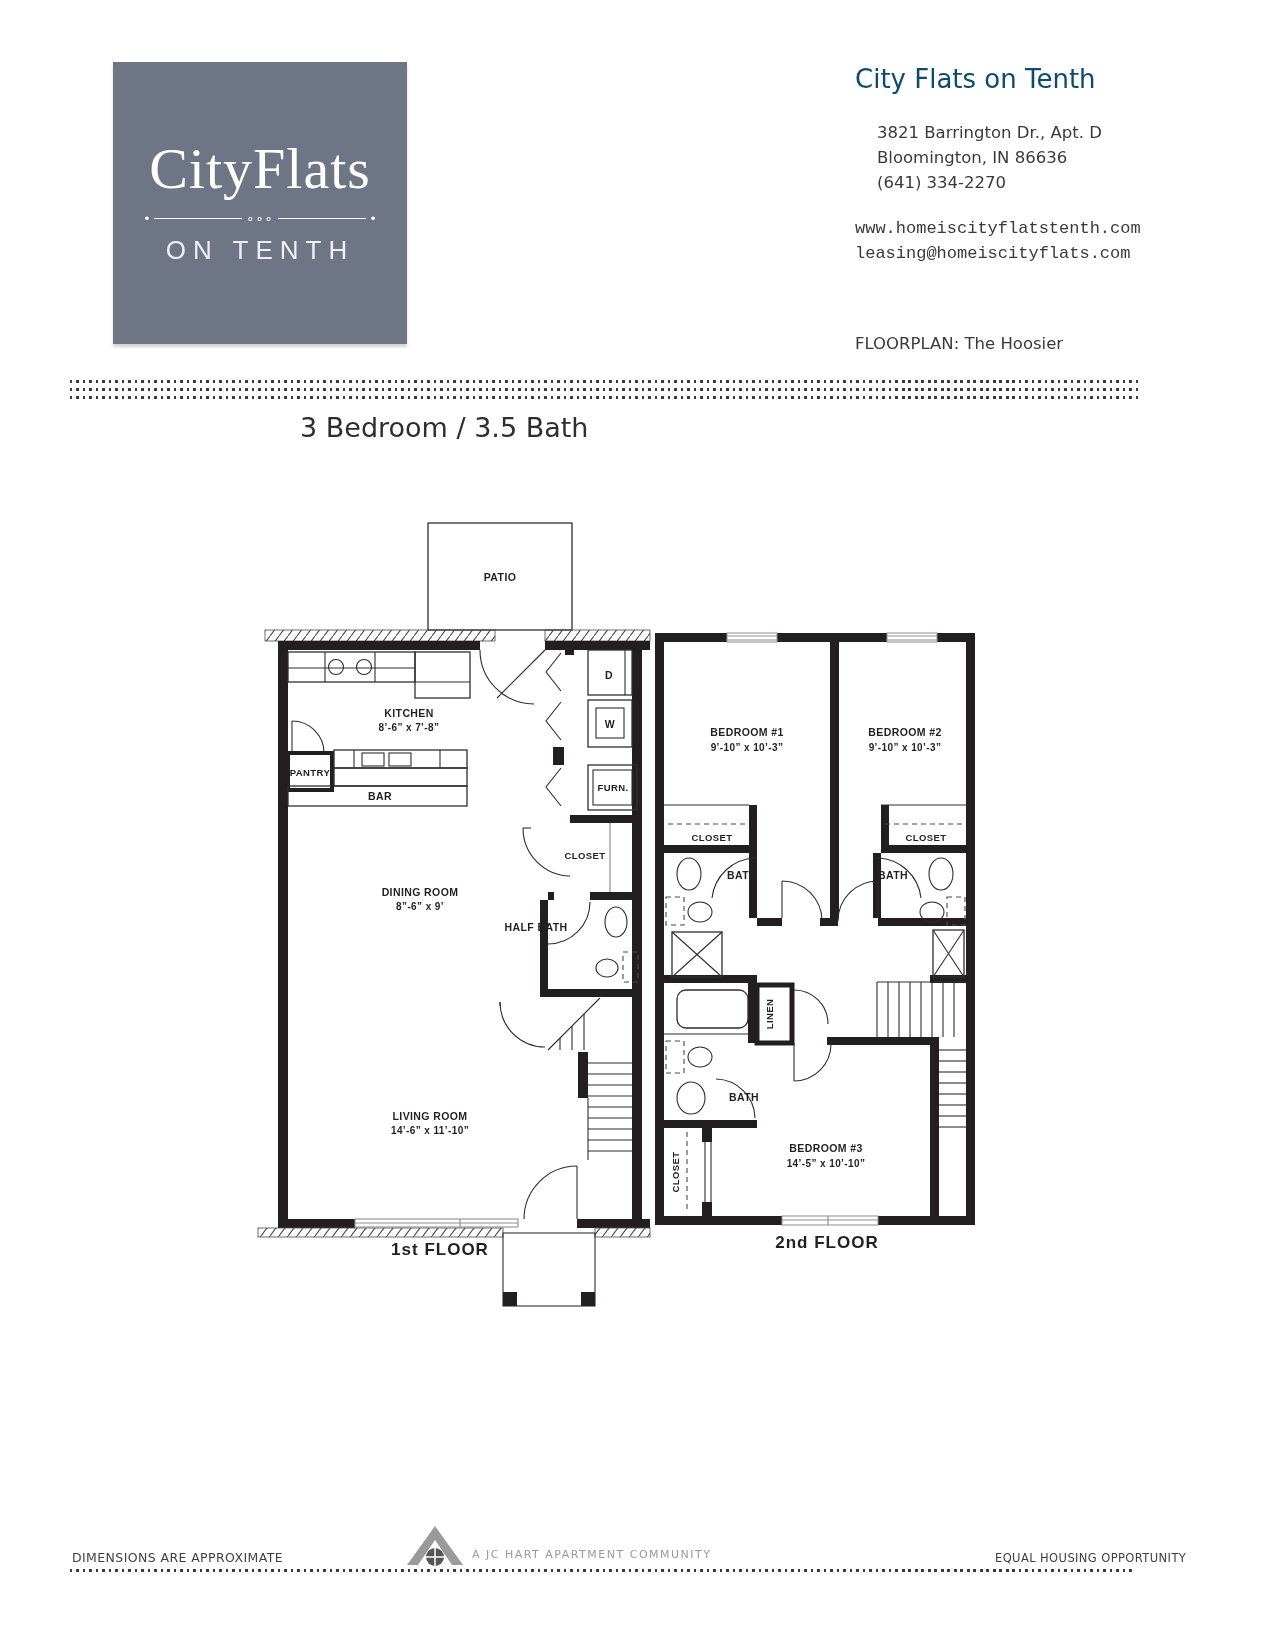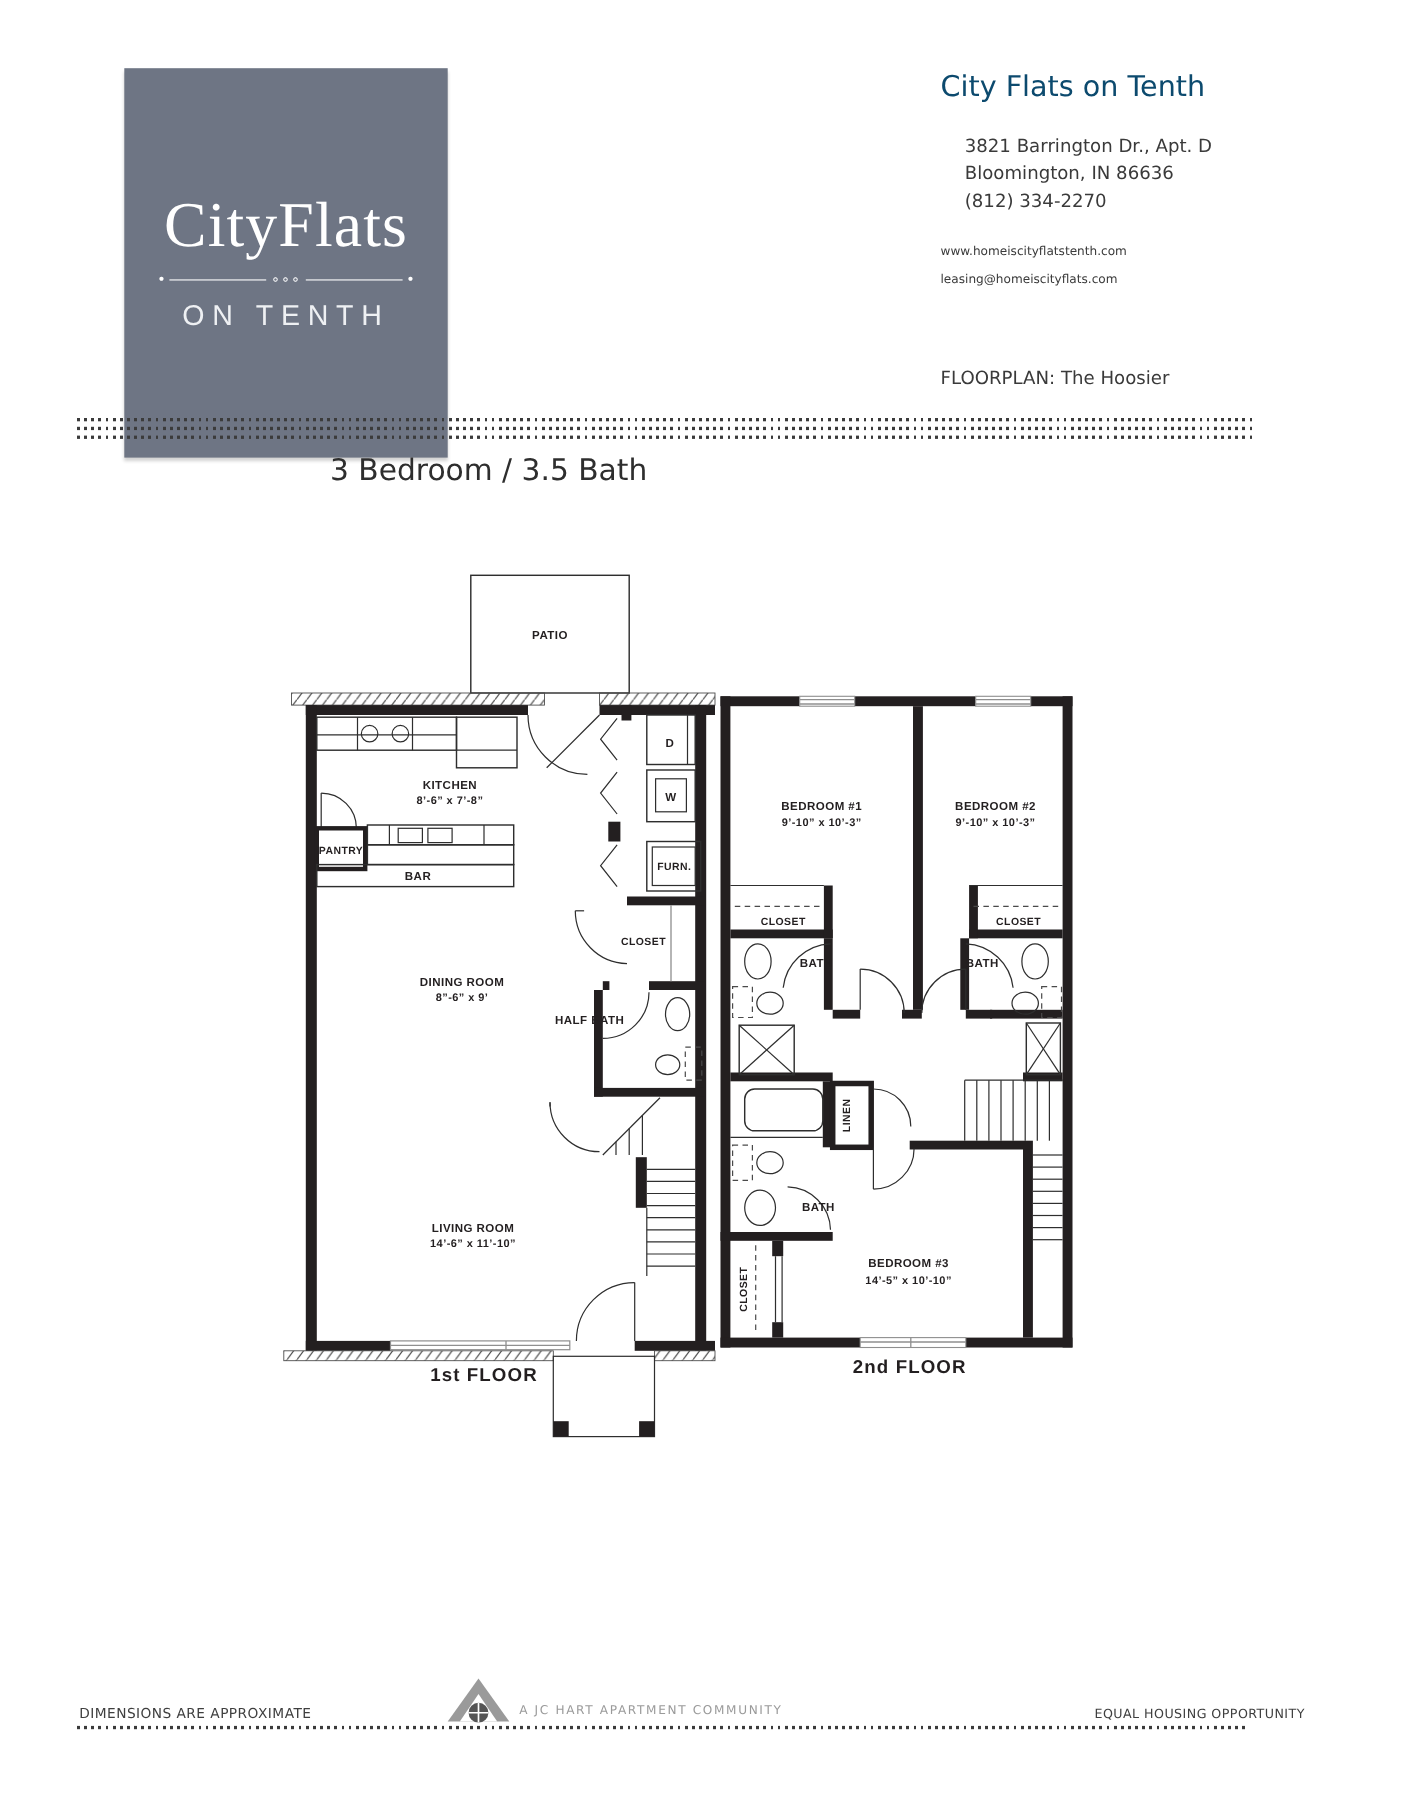--- a/index.html
+++ b/index.html
@@ -1,31 +1,31 @@
 <!DOCTYPE html>
 <html><head>
 <meta charset="utf-8">
 <style>
   html,body{margin:0;padding:0;background:#ffffff;}
   body{width:1275px;height:1650px;position:relative;font-family:"DejaVu Sans","Liberation Sans",sans-serif;color:#3a3a3a;}
   .abs{position:absolute;}
   
-  .logo{left:113px;top:62px;width:294px;height:354px;background:#6e7584;color:#ffffff;
+  .logo{left:113px;top:62px;width:294px;height:282px;background:#6e7584;color:#ffffff;
         display:flex;flex-direction:column;align-items:center;justify-content:center;
         box-shadow:0 3px 3px rgba(0,0,0,.18);}
   .logo-name{font-family:"Liberation Serif","DejaVu Serif",serif;font-size:58px;letter-spacing:1px;line-height:1;}
   .logo-divider{display:flex;align-items:center;width:240px;margin:14px 0 10px 0;color:#fff;}
   .logo-divider .bar{flex:1;height:1.5px;background:#fff;}
   .logo-divider .enddot{font-size:13px;line-height:1;padding:0 3px;}
   .logo-divider .mid{font-size:13px;letter-spacing:1px;line-height:1;padding:0 4px;}
   .logo-sub{font-size:26px;letter-spacing:7px;color:#eef0f3;font-family:"Liberation Sans",sans-serif;}
   
   .brand-title{left:855px;top:64px;font-size:26px;color:#0c4a6e;}
   .addr{left:877px;top:120px;font-size:16.5px;line-height:25px;}
-  .web{left:855px;top:216px;font-size:11px;line-height:25px;}
+  .web{left:855px;top:216px;font-size:17px;line-height:25px;font-family:Liberation Mono, monospace;}
   .fp-label{left:855px;top:334px;font-size:16.5px;}
   
   .dotrow{height:2.5px;background-image:repeating-linear-gradient(to right,#3b3b3b 0 2.5px,transparent 2.5px 6.5px);}
   
   .plan-heading{left:300px;top:412px;width:675px;font-size:27px;color:#2e2e2e;}
   
   .foot-left{left:72px;top:1550px;font-size:12.5px;color:#3f3f3f;letter-spacing:.4px;}
   .foot-center{left:472px;top:1548px;font-size:11px;color:#9a9a9a;letter-spacing:1.5px;}
   .foot-right{left:995px;top:1551px;font-size:11.5px;color:#3f3f3f;letter-spacing:.4px;}
   
@@ -53,21 +53,21 @@
     <span class="bar"></span>
     <span class="enddot">•</span>
   </div>
   <div class="logo-sub">ON TENTH</div>
 </div>
 
 <div class="abs brand-title">City Flats on Tenth</div>
 <div class="abs addr">
   <div>3821 Barrington Dr., Apt. D</div>
   <div>Bloomington, IN 86636</div>
-  <div>(812) 334-2270</div>
+  <div>(641) 334-2270</div>
 </div>
 <div class="abs web">
   <div>www.homeiscityflatstenth.com</div>
   <div>leasing@homeiscityflats.com</div>
 </div>
 <div class="abs fp-label">FLOORPLAN: The Hoosier</div>
 
 <div class="abs dotrow" style="left:70px;top:380px;width:1070px;"></div>
 <div class="abs dotrow" style="left:70px;top:388px;width:1070px;"></div>
 <div class="abs dotrow" style="left:70px;top:396px;width:1070px;"></div>

